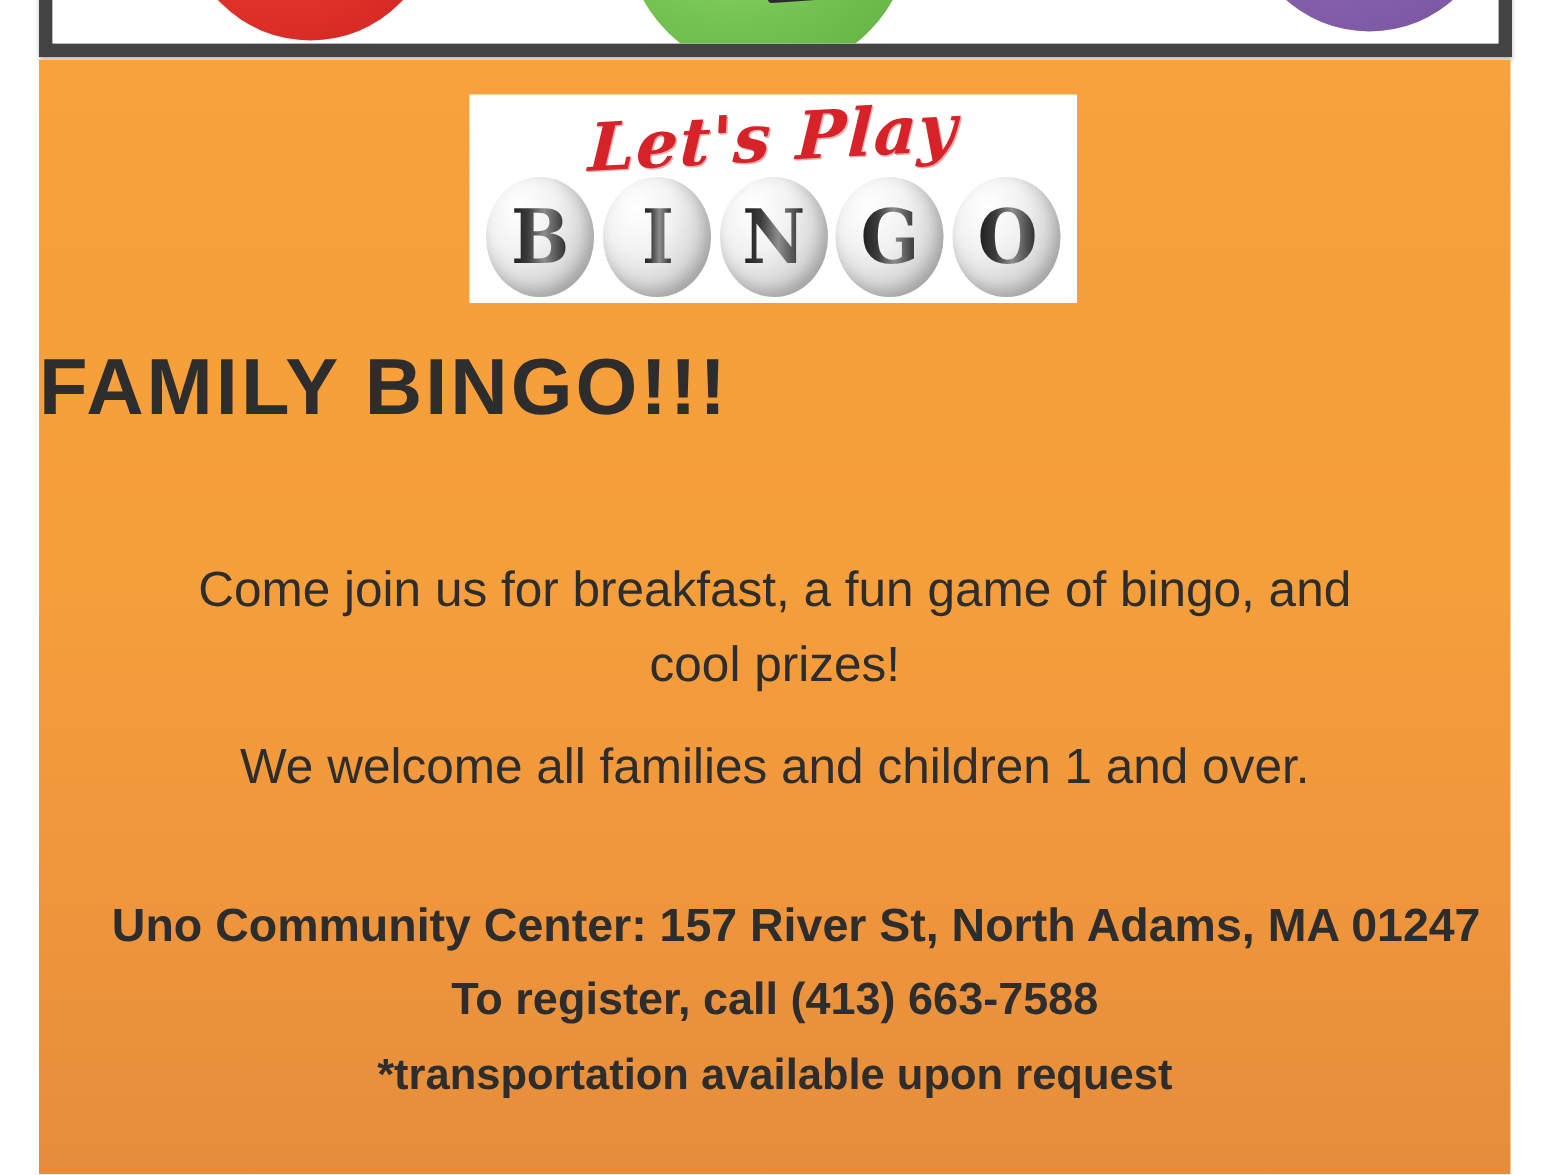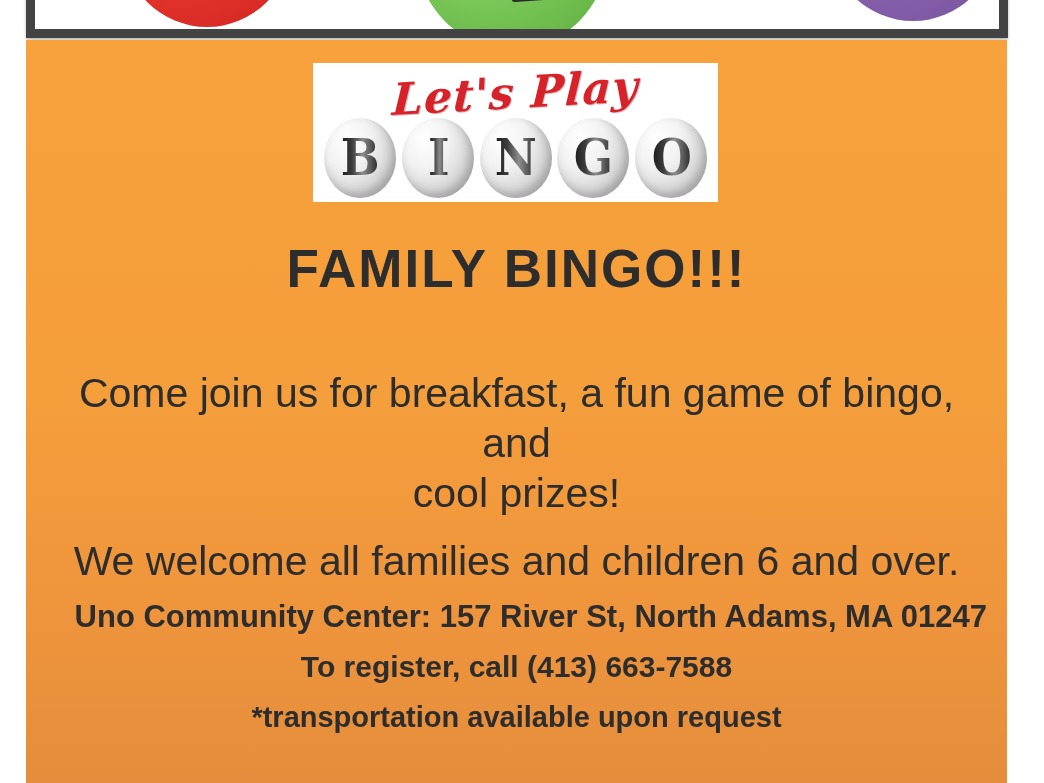--- a/index.html
+++ b/index.html
@@ -157,42 +157,41 @@
     background-clip: text;
     color: transparent;
     letter-spacing: -1px;
     transform: scaleX(0.92);
   }
 
   
   .heading {
     position: absolute;
     left: 0;
-    top: 198px;
+    top: 188px;
     width: 100%;
-    text-align: center;
     font-family: "Liberation Sans", sans-serif;
     font-weight: bold;
     font-size: 53px;
     letter-spacing: 2px;
     color: #2d2d2d;
     white-space: nowrap;
   }
 
   .body-block {
     position: absolute;
     left: 40px;
     top: 328px;
     width: 901px;
     text-align: center;
   }
   .body-line {
     font-family: "Liberation Sans", sans-serif;
     font-weight: normal;
-    font-size: 41px;
+    font-size: 33px;
     line-height: 50px;
     color: #2d2d2d;
   }
   .body-line.spaced {
     margin-top: 18px;
   }
 
   .details-block {
     position: absolute;
     left: 20px;
@@ -251,21 +250,21 @@
           <span class="logo-ball-letter">O</span>
         </div>
       </div>
     </div>
 
     <div class="heading">FAMILY BINGO!!!</div>
 
     <div class="body-block">
       <div class="body-line">Come join us for breakfast, a fun game of bingo, and</div>
       <div class="body-line">cool prizes!</div>
-      <div class="body-line spaced">We welcome all families and children 6 and over.</div>
+      <div class="body-line spaced">We welcome all families and children 1 and over.</div>
     </div>
 
     <div class="details-block">
       <div class="detail-line wide">Uno Community Center: 157 River St, North Adams, MA 01247</div>
       <div class="detail-line">To register, call (413) 663-7588</div>
       <div class="detail-line note">*transportation available upon request</div>
     </div>
 
   </div>
 </div>

